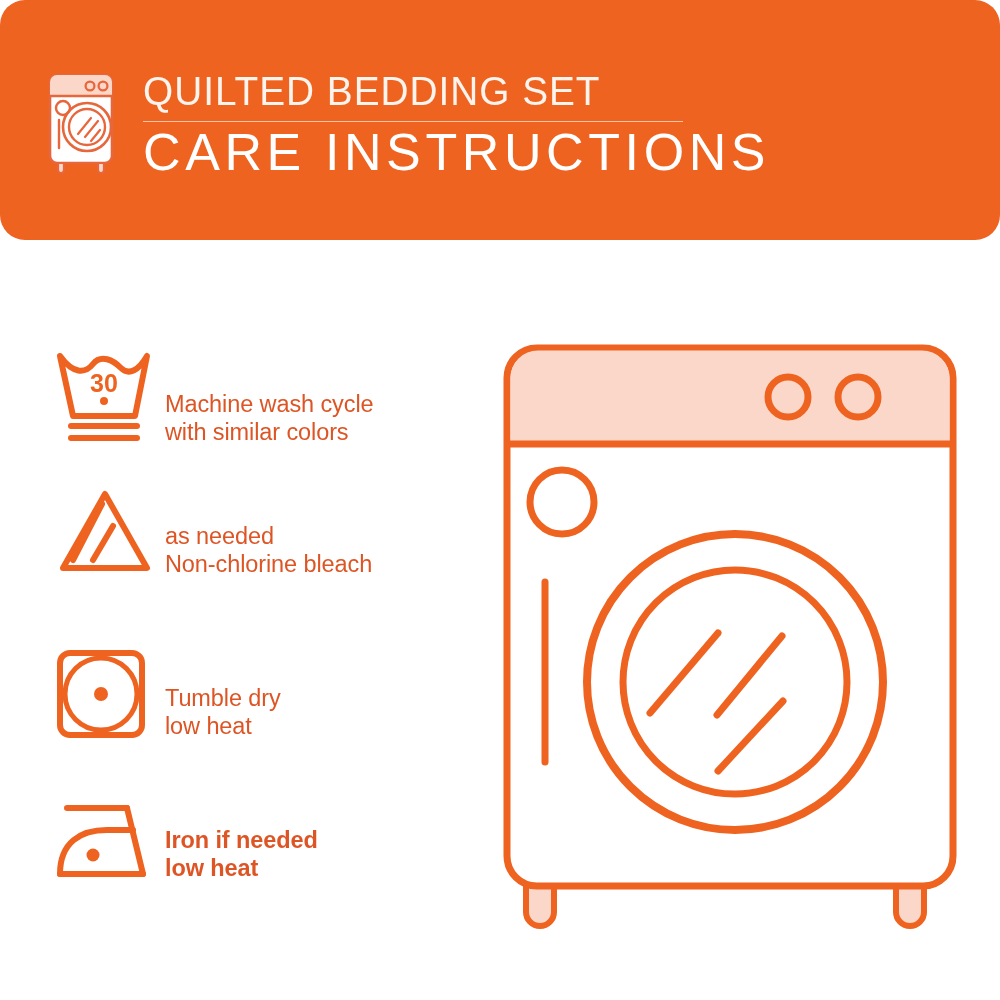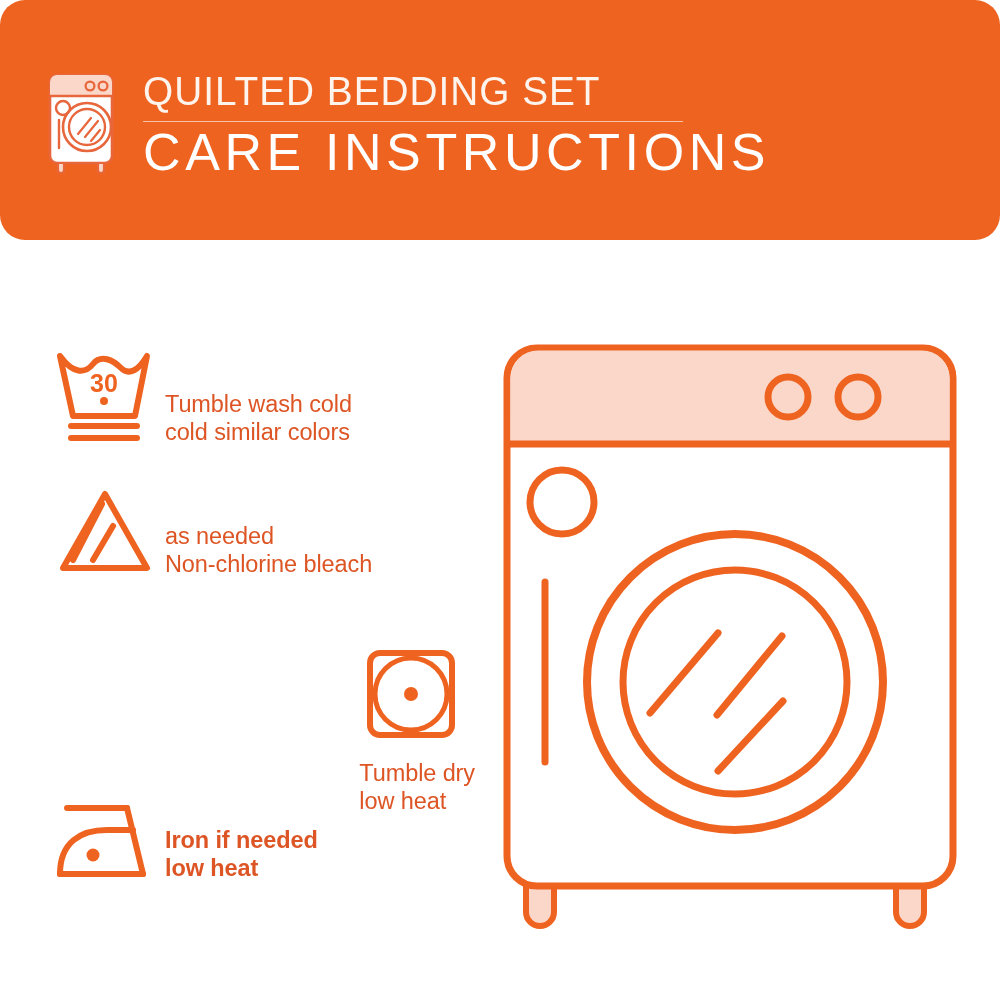--- a/index.html
+++ b/index.html
@@ -87,21 +87,21 @@
     color: #DD5524;
     font-size: 23.5px;
     line-height: 27.5px;
     letter-spacing: -0.1px;
     padding-top: 2px;
   }
   .care-text .ln { display: block; white-space: nowrap; }
 
   #row-wash   { top: 348px; }
   #row-bleach { top: 488px; }
-  #row-dry    { top: 648px; flex-direction: column; }
+  #row-dry    { top: 648px; }
   #row-iron   { top: 800px; font-weight: bold; }
 
   
   #machine {
     position: absolute;
     left: 490px;
     top: 330px;
     width: 480px;
     height: 610px;
   }
@@ -153,22 +153,22 @@
 
         <line x1="16" y1="78" x2="82" y2="78" stroke="#EF6320" stroke-width="6" stroke-linecap="round"></line>
         <line x1="16" y1="90" x2="82" y2="90" stroke="#EF6320" stroke-width="6" stroke-linecap="round"></line>
 
         <text x="49" y="44" font-family="'Liberation Sans', sans-serif" font-size="25" font-weight="bold" fill="#EF6320" text-anchor="middle">30</text>
 
         <circle cx="49" cy="53" r="4" fill="#EF6320"></circle>
       </svg>
     </div>
     <div class="care-text">
-      <span class="ln">Tumble wash cold</span>
-      <span class="ln">cold similar colors</span>
+      <span class="ln">Machine wash cycle</span>
+      <span class="ln">with similar colors</span>
     </div>
   </div>
 
   <div class="care-row" id="row-bleach">
     <div class="care-icon">
       <svg width="100" height="90" viewBox="0 0 100 90">
 
         <path d="M50 6 L 92 80 L 8 80 Z" fill="none" stroke="#EF6320" stroke-width="6" stroke-linejoin="round"></path>
 
         <line x1="47" y1="16" x2="18" y2="72" stroke="#EF6320" stroke-width="6" stroke-linecap="round"></line>

